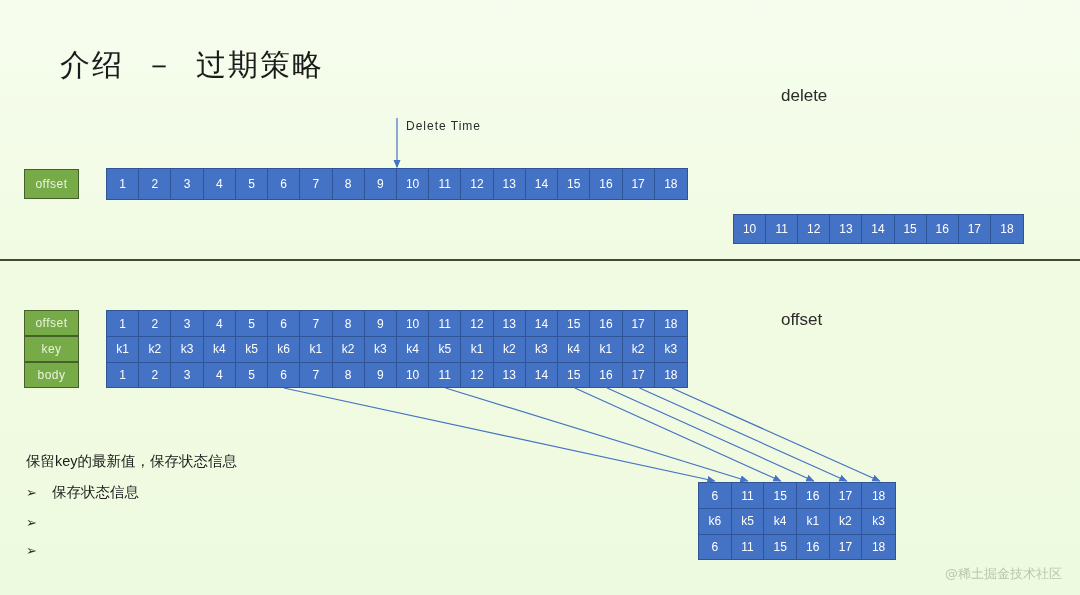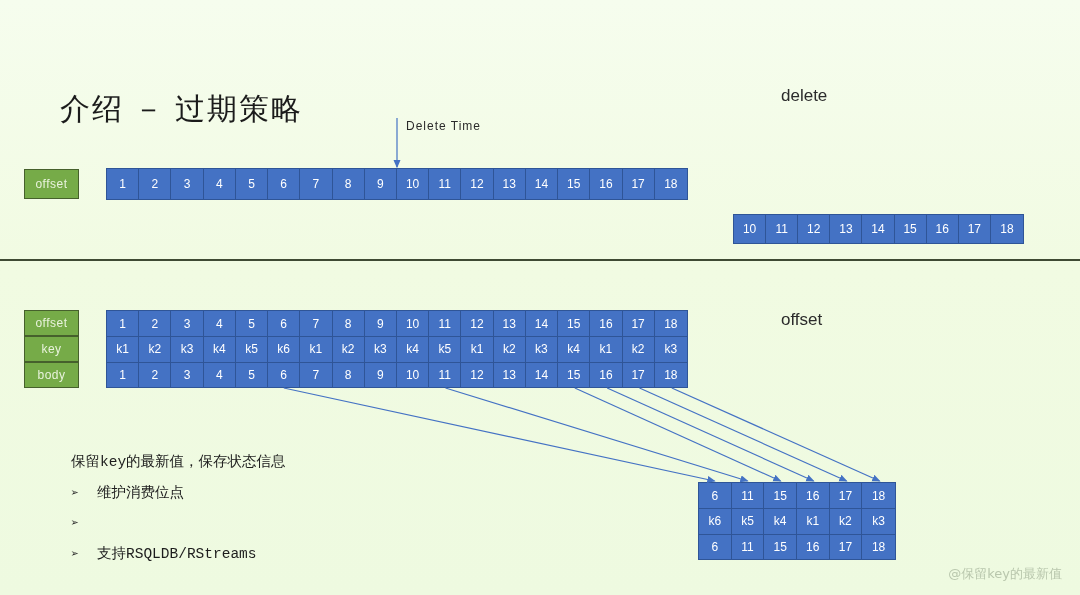--- a/index.html
+++ b/index.html
@@ -22,23 +22,22 @@
   }
 
   
   .title {
     position: absolute;
     left: 60px;
     top: 45px;
     font-size: 30px;
     color: #1b1b1b;
     letter-spacing: 2px;
-    font-family: Liberation Serif, serif;
-    white-space: nowrap;
-    margin-top: 44px;
+    font-family: Liberation Mono, monospace;
+    white-space: nowrap;
   }
 
   
   .divider {
     position: absolute;
     left: 0;
     top: 259px;
     width: 1080px;
     height: 2px;
     background: #3f4a33;
@@ -101,23 +100,22 @@
     color: #2b2b2b;
     letter-spacing: 1px;
     white-space: nowrap;
   }
 
   
   .notes {
     position: absolute;
     left: 26px;
     top: 452px;
-    font-family: Liberation Mono, monospace;
+    font-family: Liberation Sans, sans-serif;
     color: #1d1d1d;
-    margin-left: 45px;
   }
   .notes .lead {
     font-size: 14.5px;
     margin-bottom: 12px;
     white-space: nowrap;
   }
   .notes .bullet {
     display: flex;
     align-items: baseline;
     margin-bottom: 13px;
@@ -298,32 +296,31 @@
         <div class="cell" style="width: 16.6667%; height: 100%;">16</div>
         <div class="cell" style="width: 16.6667%; height: 100%;">17</div>
         <div class="cell" style="width: 16.6667%; height: 100%;">18</div>
       </div>
     </div>
 
   <div class="notes">
     <div class="lead">保留key的最新值，保存状态信息</div>
     <div class="bullet">
       <span class="mark">➢</span>
-      <span>维护消费位点</span>
+      <span>保存状态信息</span>
     </div>
     <div class="bullet">
       <span class="mark">➢</span>
     </div>
     <div class="bullet">
       <span class="mark">➢</span>
-      <span>支持RSQLDB/RStreams</span>
-    </div>
-  </div>
-
-  <div class="watermark">@保留key的最新值</div>
+    </div>
+  </div>
+
+  <div class="watermark">@稀土掘金技术社区</div>
 
   <svg id="arrows">
     <defs>
       <marker id="ah" markerWidth="8" markerHeight="8" refX="6" refY="3" orient="auto">
         <path d="M0,0 L7,3 L0,6 z" fill="#4472c4"></path>
       </marker>
     </defs>
     <g id="arrow-group" stroke="#4472c4" stroke-width="1.2" fill="none">
         <path d="M397,118 L397,167" marker-end="url(#ah)"></path>
         <path d="M283.83333333333337,388 L714.5,481" marker-end="url(#ah)"></path>

